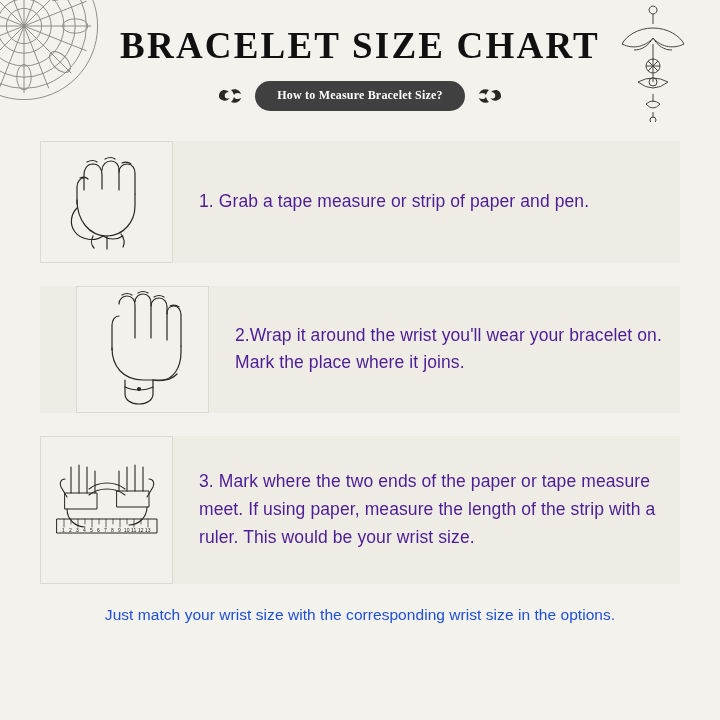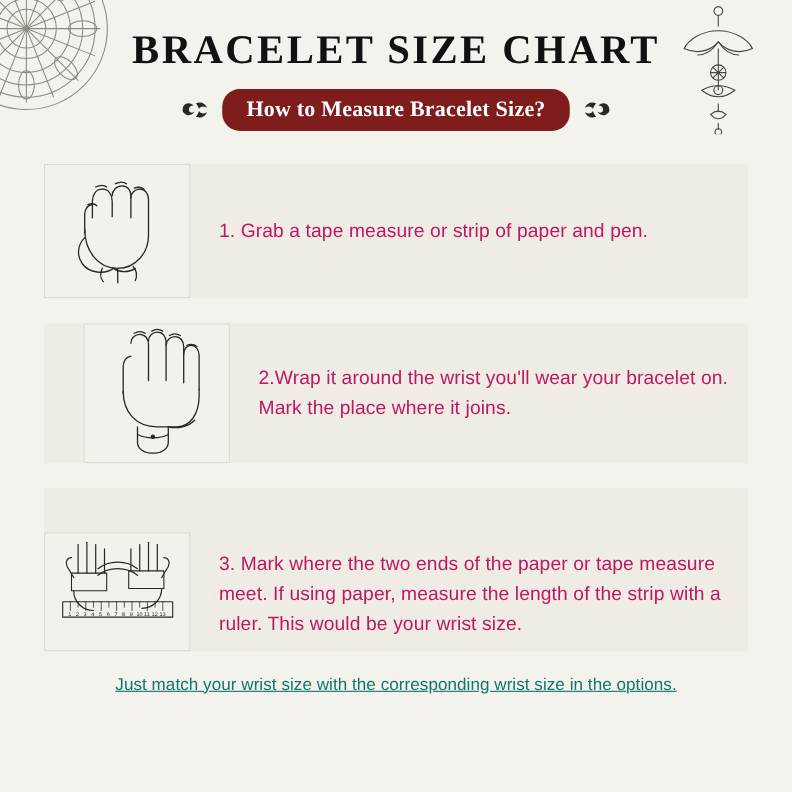--- a/index.html
+++ b/index.html
@@ -52,26 +52,26 @@
     line-height: 1.1;
   }
   .subtitle-row {
     margin-top: 14px;
     display: flex;
     align-items: center;
     justify-content: center;
     gap: 12px;
   }
   .pill {
-    background: #7f1d1d;
+    background: #404040;
     color: #fff;
     border-radius: 16px;
     padding: 7px 22px 8px 22px;
     font-family: "Liberation Serif", serif;
-    font-size: 20px;
+    font-size: 12px;
     font-weight: 700;
     letter-spacing: 0.2px;
     white-space: nowrap;
   }
   .flourish { width: 26px; height: 20px; opacity: 0.9; }
   .flourish.right { transform: scaleX(-1); }
 
   
   .steps {
     margin-top: 30px;
@@ -96,37 +96,36 @@
     justify-content: center;
   }
   .step-img svg { display: block; }
   .step-text {
     flex: 1;
     display: flex;
     align-items: center;
     padding: 10px 18px 10px 26px;
     font-size: 17.5px;
     line-height: 1.58;
-    color: #be185d;
+    color: #4c1d95;
     letter-spacing: 0.1px;
   }
   .step-text span { display: block; }
   .step1 { min-height: 122px; }
   .step2 { min-height: 127px; padding-left: 36px; }
-  .step3 { min-height: 148px; align-items: flex-end; }
+  .step3 { min-height: 148px; }
 
   
   .footer {
     margin-top: 22px;
     text-align: center;
     font-size: 15.5px;
-    color: #0f766e;
+    color: #1d4ed8;
     padding: 0 22px;
     letter-spacing: 0.05px;
-    text-decoration: underline;
   }
 </style>
 </head>
 <body>
 
 <svg class="mandala-corner" viewBox="0 0 200 200">
   <g fill="none" stroke="#3a342c" stroke-width="1.2">
     <circle cx="100" cy="100" r="22"></circle>
     <circle cx="100" cy="100" r="34"></circle>
     <circle cx="100" cy="100" r="50"></circle>

